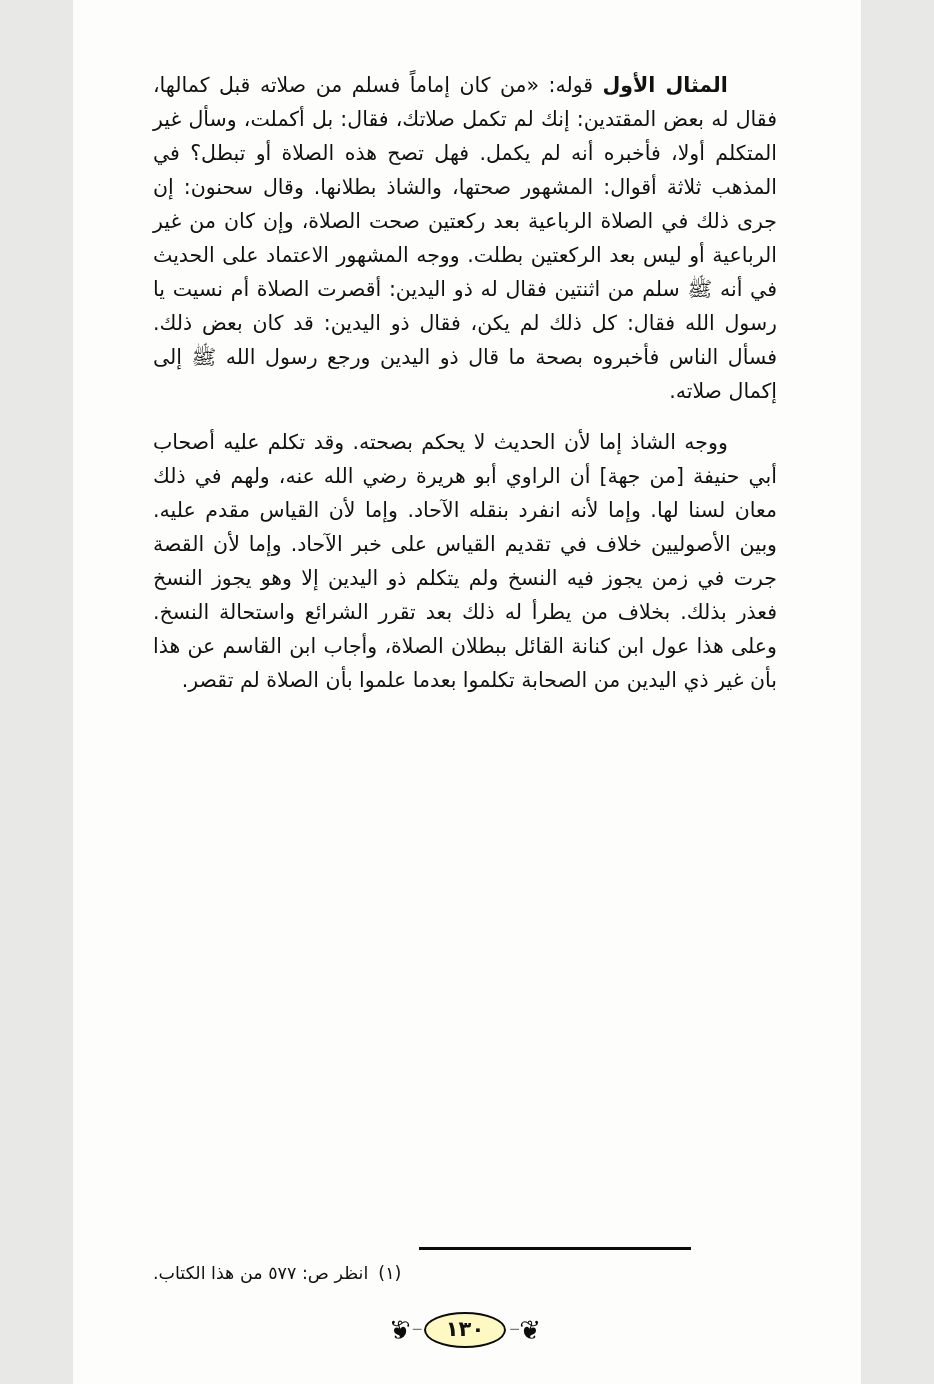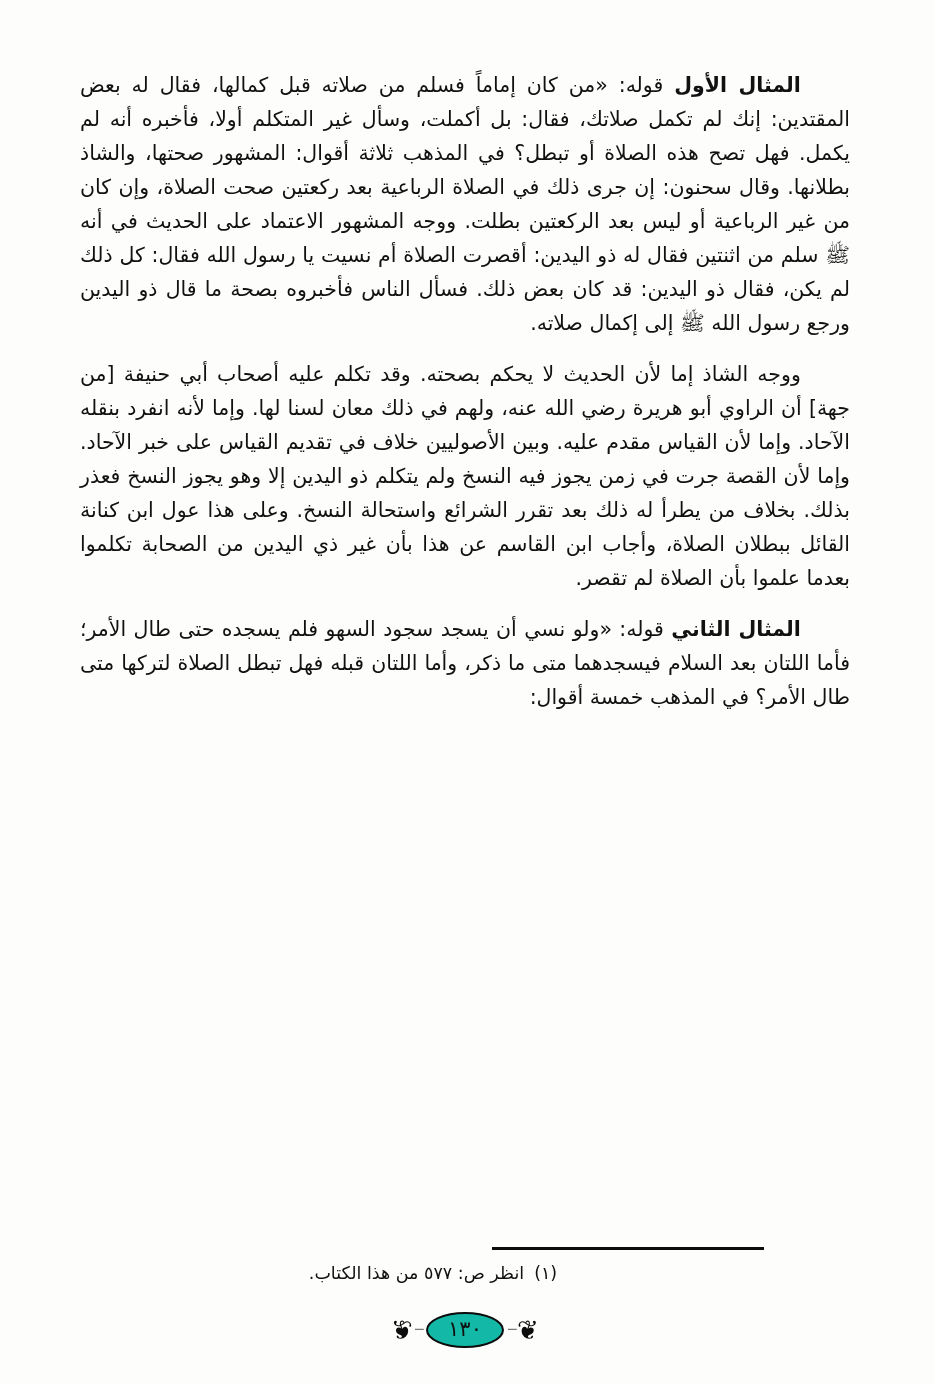--- a/index.html
+++ b/index.html
@@ -3,21 +3,21 @@
   <meta charset="utf-8">
   <style>
     html, body {
       margin: 0;
       padding: 0;
       background: #e8e8e6;
       font-family: "DejaVu Sans", sans-serif;
     }
     .page {
       position: relative;
-      width: 934px;
+      width: 788px;
       height: 1384px;
       margin: 0 auto;
       background: #fdfdfb;
       box-sizing: border-box;
       padding: 68px 84px 36px 80px;
       direction: rtl;
       display: flex;
       flex-direction: column;
       color: #111;
       overflow: hidden;
@@ -47,21 +47,21 @@
       width: 272px;
       height: 3px;
       background: #0c0c0c;
       margin: 0 86px 10px auto; 
       margin-right: 86px;
       margin-left: auto;
     }
     .footnote-text {
       font-size: 17.5px;
       line-height: 26px;
-      text-align: center;
+      text-align: left;
       padding-right: 64px;
     }
     .footnote-text .fn-marker {
       margin-left: 10px;
     }
     .page-footer {
       margin-top: 26px;
       display: flex;
       align-items: center;
       justify-content: center;
@@ -75,43 +75,42 @@
     }
     .ornament.flip {
       transform: scaleX(-1);
       display: inline-block;
     }
     .page-number-oval {
       border: 2.5px solid #0c0c0c;
       border-radius: 50%;
       padding: 2px 20px 4px 20px;
       font-size: 21px;
-      font-weight: normal;
+      font-weight: bold;
       line-height: 26px;
       margin: 0 2px;
-      background: #14b8a6;
+      background: #fef9c3;
     }
     .orn-dash {
       letter-spacing: -2px;
       font-size: 18px;
     }
   </style>
 </head>
 <body>
 
 <div class="page">
 
   <div class="body-text">
 
     <p class="para"><span class="lead">المثال الأول</span><span> قوله: «من كان إماماً فسلم من صلاته قبل كمالها، فقال له بعض المقتدين: إنك لم تكمل صلاتك، فقال: بل أكملت، وسأل غير المتكلم أولا، فأخبره أنه لم يكمل. فهل تصح هذه الصلاة أو تبطل؟ في المذهب ثلاثة أقوال: المشهور صحتها، والشاذ بطلانها. وقال سحنون: إن جرى ذلك في الصلاة الرباعية بعد ركعتين صحت الصلاة، وإن كان من غير الرباعية أو ليس بعد الركعتين بطلت. ووجه المشهور الاعتماد على الحديث في أنه ﷺ سلم من اثنتين فقال له ذو اليدين: أقصرت الصلاة أم نسيت يا رسول الله فقال: كل ذلك لم يكن، فقال ذو اليدين: قد كان بعض ذلك. فسأل الناس فأخبروه بصحة ما قال ذو اليدين ورجع رسول الله ﷺ إلى إكمال صلاته.</span></p>
 
     <p class="para"><span class="lead"></span><span>ووجه الشاذ إما لأن الحديث لا يحكم بصحته. وقد تكلم عليه أصحاب أبي حنيفة [من جهة] أن الراوي أبو هريرة رضي الله عنه، ولهم في ذلك معان لسنا لها. وإما لأنه انفرد بنقله الآحاد. وإما لأن القياس مقدم عليه. وبين الأصوليين خلاف في تقديم القياس على خبر الآحاد. وإما لأن القصة جرت في زمن يجوز فيه النسخ ولم يتكلم ذو اليدين إلا وهو يجوز النسخ فعذر بذلك. بخلاف من يطرأ له ذلك بعد تقرر الشرائع واستحالة النسخ. وعلى هذا عول ابن كنانة القائل ببطلان الصلاة، وأجاب ابن القاسم عن هذا بأن غير ذي اليدين من الصحابة تكلموا بعدما علموا بأن الصلاة لم تقصر.</span></p>
 
 
-    <p class="para"><span class="lead">المثال الثاني</span><span> قوله: «ولو نسي أن يسجد سجود السهو فلم يسجده حتى طال الأمر؛ فأما اللتان بعد السلام فيسجدهما متى ما ذكر، وأما اللتان قبله فهل تبطل الصلاة لتركها متى طال الأمر؟ في المذهب خمسة أقوال:</span></p>
 
   </div>
 
   <div class="footnote-block">
     <div class="footnote-rule"></div>
     <div class="footnote-text">
       <span class="fn-marker">(١)</span><span>انظر ص: ٥٧٧ من هذا الكتاب.</span>
     </div>
   </div>
 

